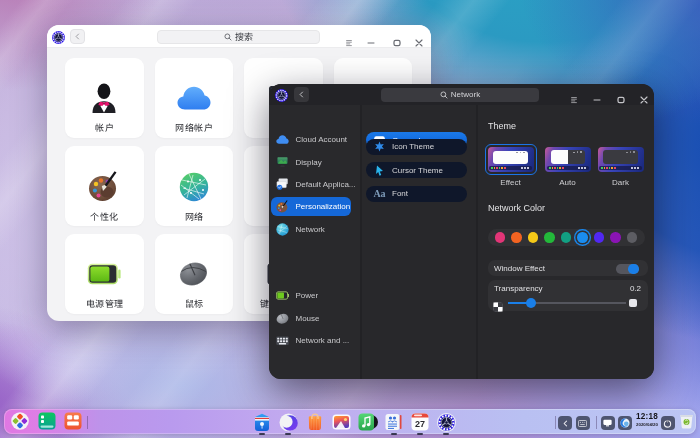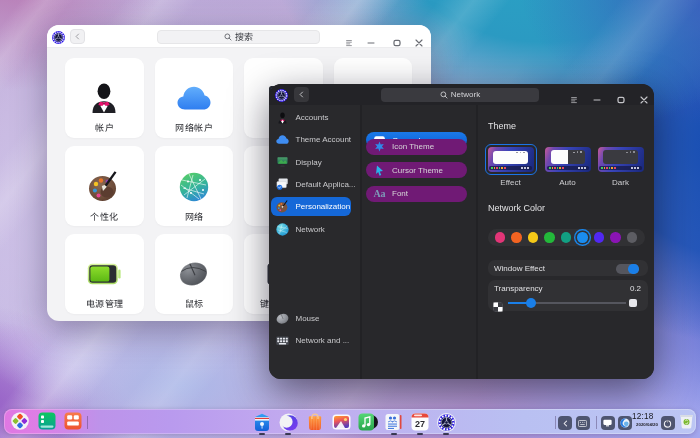--- a/index.html
+++ b/index.html
@@ -36,21 +36,21 @@
 
 #dw{position:absolute;left:269px;top:84px;width:385px;height:295px;border-radius:12px;
  background:#28282b;box-shadow:0 12px 38px rgba(10,8,25,.55);overflow:hidden}
 #dw .tbar{position:absolute;left:0;top:0;right:0;height:21px;background:#232327}
 #side{position:absolute;left:0;top:21px;width:91px;bottom:0;background:#29292c}
 #mid{position:absolute;left:91px;top:21px;width:118px;bottom:0;background:#28282b;border-left:2px solid #222225;border-right:2px solid #222225}
 #cont{position:absolute;left:211px;top:21px;right:0;bottom:0;background:#28282b}
 .sitem{position:absolute;left:0;width:91px;height:20px;display:flex;align-items:center}
 .sitem .si{width:13px;height:13px;margin-left:6.5px;flex:0 0 auto;display:flex;align-items:center;justify-content:center}
 .sitem .st{margin-left:7px;font-size:8px;color:#c9c9cc;white-space:nowrap}
-.mbtn{position:absolute;left:97px;width:101px;height:16px;border-radius:8px;background:#701a75;display:flex;align-items:center}
+.mbtn{position:absolute;left:97px;width:101px;height:16px;border-radius:8px;background:#0f172a;display:flex;align-items:center}
 .mbtn .mi{width:11px;height:11px;margin-left:8px;flex:0 0 auto;display:flex;align-items:center;justify-content:center}
 .mbtn .mt{margin-left:7px;font-size:8px;color:#d6d6d8}
 .crow{position:absolute;left:219px;width:160px;background:#313134;border-radius:7px}
 
 #dock{position:absolute;left:4px;top:408.5px;width:692px;height:25.5px;border-radius:8px;
  background:linear-gradient(90deg, #e077e2 0%, #dd7ee6 5%, #bd93ea 14%, #b99aee 24%, #c1a9ef 40%, #bdb3f0 55%, #b9c0f2 75%, #bcc6f4 100%);
  box-shadow:0 1px 5px rgba(40,20,70,.22), inset 0 0 0 1px rgba(255,255,255,.25)}
 .dicon{position:absolute;top:4px;width:18px;height:18px}
 .dbtn{position:absolute;top:7.5px;width:14px;height:14px;border-radius:4px;background:rgba(48,54,74,.78);display:flex;align-items:center;justify-content:center}
 .dsep{position:absolute;top:7px;width:1px;height:13px;background:rgba(70,50,95,.4)}
@@ -404,39 +404,27 @@
       </svg></div>
     <div class="abs" style="left:324.0px;top:6.3px"><svg width="8" height="8" viewBox="0 0 8 8">
         <path d="M0.6 4 H7.4" stroke="#c4c4c8" stroke-width="1.2"></path>
       </svg></div>
     <div class="abs" style="left:348.0px;top:6.3px"><svg width="8" height="8" viewBox="0 0 8 8">
         <rect x="1" y="1.4" width="6" height="5.2" rx="1.6" stroke="#c4c4c8" stroke-width="1.25" fill="none"></rect>
       </svg></div>
     <div class="abs" style="left:371.0px;top:6.3px"><svg width="8" height="8" viewBox="0 0 8 8">
         <path d="M1 1 L7 7 M7 1 L1 7" stroke="#c4c4c8" stroke-width="1.15" stroke-linecap="round"></path>
       </svg></div>
-    <div class="sitem" style="top:23.5px">
-      <span class="si" style="display:flex">
-        <svg width="11" height="12" viewBox="0 0 27 30">
-          <ellipse cx="13.5" cy="8" rx="5.6" ry="7" fill="#0d0d10"></ellipse>
-          <path d="M3.5 29 C3.5 21.5 8 18.5 13.5 18.5 C19 18.5 23.5 21.5 23.5 29 Z" fill="#17171c"></path>
-          <path d="M13.5 19 L10 23 L13.5 29 L17 23 Z" fill="#fff"></path>
-          <path d="M13.5 19.6 L9.6 18.9 L8 21.8 L12 22.8 Z" fill="#e9136e"></path>
-          <path d="M13.5 19.6 L17.4 18.9 L19 21.8 L15 22.8 Z" fill="#e9136e"></path>
-        </svg>
-      </span>
-      <span class="st">Accounts</span>
-    </div>
     <div class="sitem" style="top:45.8px">
       <span class="si" style="display:flex">
         <svg width="13" height="9" viewBox="0 0 34 24">
           <path d="M8 23.5 C3.5 23.5 0.5 20.5 0.5 16.8 C0.5 13.4 3 10.8 6.3 10.4 C7 5 11.4 0.8 17 0.8 C22.2 0.8 26.5 4.4 27.6 9.4 C31 10 33.5 12.9 33.5 16.4 C33.5 20.3 30.3 23.5 26.3 23.5 Z" fill="#3f8df2"></path>
         </svg>
       </span>
-      <span class="st">Theme Account</span>
+      <span class="st">Cloud Account</span>
     </div>
     <div class="sitem" style="top:68.1px">
       <span class="si" style="display:flex">
         <svg width="13" height="11.5" viewBox="0 0 30 27">
           <rect x="1" y="1" width="28" height="19.5" rx="3" fill="#26292f"></rect>
           <rect x="3.2" y="3.2" width="23.6" height="15" rx="1.5" fill="url(#gds)"></rect>
           <path d="M5 16 L12 9 L17 14 L21 10 L25 14 L25 18 L5 18 Z" fill="#3fae4e" opacity="0.9"></path>
           <rect x="10" y="22.5" width="10" height="2.8" rx="1.4" fill="#33363c"></rect>
           <defs>
             <linearGradient id="gds" x1="0" y1="0" x2="0" y2="1">
@@ -485,20 +473,31 @@
           <defs>
             <radialGradient id="gsn" cx="0.35" cy="0.3" r="0.95">
               <stop offset="0" stop-color="#7ae0e8"></stop>
               <stop offset="0.6" stop-color="#2fa8d8"></stop>
               <stop offset="1" stop-color="#1f7ec2"></stop>
             </radialGradient>
           </defs>
         </svg>
       </span>
       <span class="st">Network</span>
+    </div>
+    <div class="sitem" style="top:201.9px">
+      <span class="si" style="display:flex">
+        <svg width="13" height="9" viewBox="0 0 34 22">
+          <rect x="0.8" y="0.8" width="30" height="20.4" rx="4.5" fill="#bce878"></rect>
+          <rect x="2.3" y="2.3" width="27" height="17.4" rx="3.2" fill="#24262b"></rect>
+          <rect x="3.4" y="3.4" width="17.5" height="15.2" rx="2.2" fill="#6ecb1e"></rect>
+          <rect x="31.2" y="6.5" width="2.4" height="9" rx="1.2" fill="#b9e87e"></rect>
+        </svg>
+      </span>
+      <span class="st">Power</span>
     </div>
     <div class="sitem" style="top:224.2px">
       <span class="si" style="display:flex">
         <svg width="13" height="11" viewBox="0 0 30 24">
           <ellipse cx="15" cy="12.5" rx="13.8" ry="11" transform="rotate(-20 15 12.5)" fill="url(#gsm)"></ellipse>
           <path d="M12 2.2 L16.3 13" stroke="#45474c" stroke-width="1.1" fill="none"></path>
           <defs>
             <radialGradient id="gsm" cx="0.38" cy="0.28" r="0.95">
               <stop offset="0" stop-color="#b9bcc2"></stop>
               <stop offset="0.55" stop-color="#8e9198"></stop>
@@ -771,21 +770,21 @@
         <rect x="4" y="8" width="4" height="1.5" fill="#fff"></rect>
       </svg>
     </div>
     <div class="dbtn" style="left:613.5px">
       <svg width="10" height="10" viewBox="0 0 12 12">
 <circle cx="6" cy="6" r="5.5" fill="#eaf2fb"></circle>
         <path d="M6 0.5 A5.5 5.5 0 0 0 6 11.5 A5.5 5.5 0 0 0 10.8 8.5 A4 4 0 0 1 4 4 A4.5 4.5 0 0 1 8 1 A5.5 5.5 0 0 0 6 0.5 Z" fill="#2a7de0"></path>
 <circle cx="7.5" cy="7" r="2.8" fill="#4aa2e8" opacity="0.8"></circle>
       </svg>
     </div>
-    <div class="abs" style="left:628px;top:3.5px;width:30px;text-align:left;font-size:8.2px;font-weight:normal;color:#16161c;letter-spacing:0.2px">12:18</div>
+    <div class="abs" style="left:628px;top:3.5px;width:30px;text-align:center;font-size:8.2px;font-weight:bold;color:#16161c;letter-spacing:0.2px">12:18</div>
     <div class="abs" style="left:628px;top:13.2px;width:30px;text-align:center;font-size:4.4px;font-weight:bold;color:#23232b">2020/04/20</div>
     <div class="dbtn" style="left:656.5px">
       <svg width="9" height="9" viewBox="0 0 12 12">
         <circle cx="6" cy="6.6" r="4.2" fill="none" stroke="#f0f0f4" stroke-width="1.4"></circle>
         <rect x="5.3" y="0.8" width="1.4" height="4.5" rx="0.7" fill="#f0f0f4" stroke="rgba(48,54,74,1)" stroke-width="0.8"></rect>
       </svg>
     </div>
     <div class="dicon" style="left:675px;top:4.5px;width:15px;height:16px"><svg width="15" height="16" viewBox="0 0 15 16">
 <path d="M1.5 2 L13.5 2 L12.3 14 Q12.1 15.5 10.6 15.5 L4.4 15.5 Q2.9 15.5 2.7 14 Z" fill="#eef0f4"></path>
 <path d="M1.5 2 L13.5 2 L13.3 4 L1.7 4 Z" fill="#d8dce4"></path>

